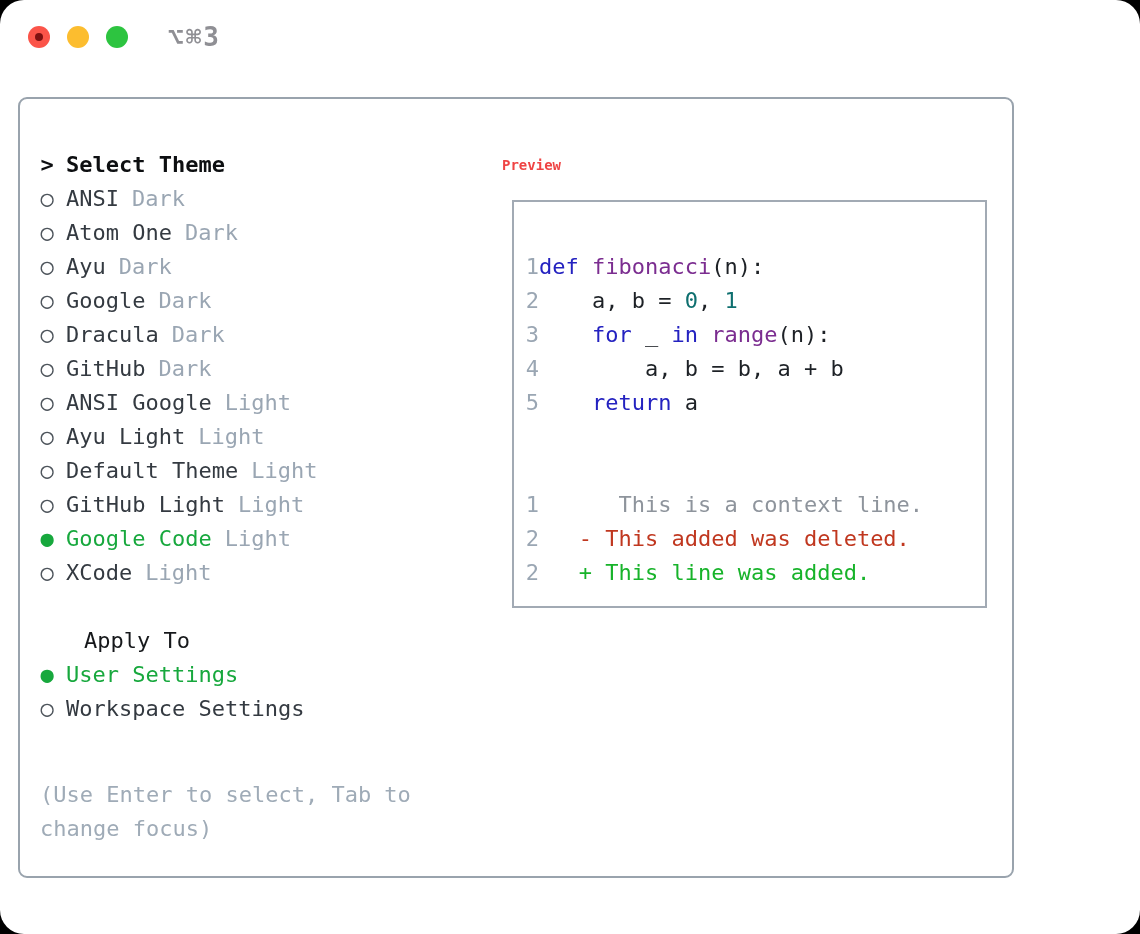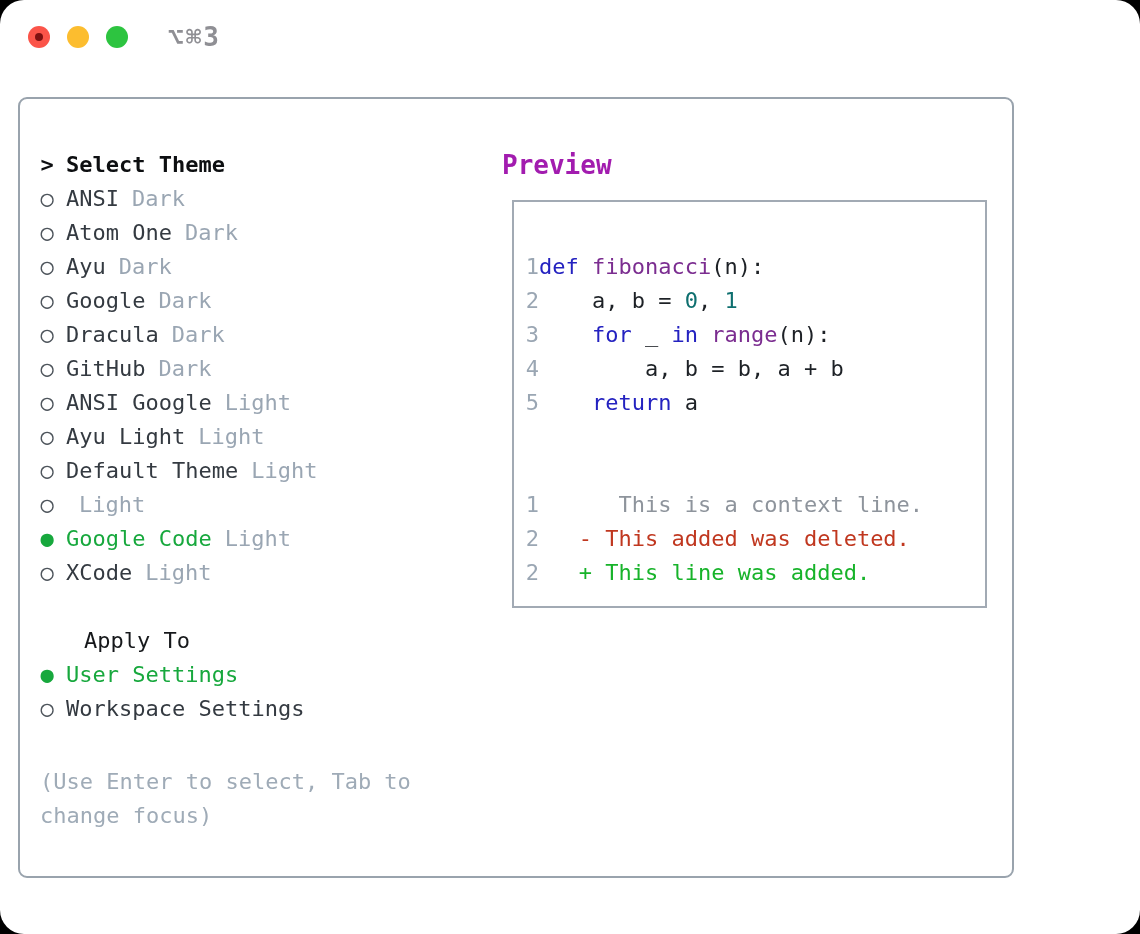--- a/index.html
+++ b/index.html
@@ -38,25 +38,25 @@
   .menu-row{height:34px;line-height:34px;font-size:22px;display:flex;white-space:pre;}
   .blank-row{height:34px;}
   .pfx{width:14px;flex:none;margin-right:12px;text-align:center;color:#4d545b;}
   .pfx.hdr{color:#0d0f11;font-weight:bold;}
   .pfx.sel{color:#17a83d;}
   .hdr-label{color:#0d0f11;font-weight:bold;}
   .tname{color:#343a41;}
   .tname.sel{color:#17a83d;}
   .ttag{color:#9aa6b3;margin-left:13px;}
   .help{
-    margin-top:39px;max-width:420px;
+    margin-top:52px;max-width:420px;
     font-size:22px;line-height:34px;color:#9fabb7;
   }
   
-  .preview-label{height:34px;line-height:34px;font-size:26px;font-weight:bold;color:#a21caf;}
+  .preview-label{height:34px;line-height:34px;font-size:14px;font-weight:bold;color:#ef4444;}
   .preview-box{
     margin:18px 0 0 10px;width:475px;height:408px;box-sizing:border-box;
     border:2px solid #a2aab4;background:#fff;
     padding-top:48px;overflow:hidden;
   }
   .pline{display:flex;height:34px;line-height:34px;font-size:22px;}
   .ln{width:14px;flex:none;text-align:right;margin-left:11px;color:#9aa6b3;}
   .ptext{white-space:pre;color:#1d2126;}
   .tok-kw{color:#2422c0;}
   .tok-fn{color:#7b2d90;}
@@ -89,21 +89,21 @@
       <div id="theme-list">
           <div class="menu-row"><span class="pfx">○</span><span class="tname">ANSI</span><span class="ttag">Dark</span></div>
           <div class="menu-row"><span class="pfx">○</span><span class="tname">Atom One</span><span class="ttag">Dark</span></div>
           <div class="menu-row"><span class="pfx">○</span><span class="tname">Ayu</span><span class="ttag">Dark</span></div>
           <div class="menu-row"><span class="pfx">○</span><span class="tname">Google</span><span class="ttag">Dark</span></div>
           <div class="menu-row"><span class="pfx">○</span><span class="tname">Dracula</span><span class="ttag">Dark</span></div>
           <div class="menu-row"><span class="pfx">○</span><span class="tname">GitHub</span><span class="ttag">Dark</span></div>
           <div class="menu-row"><span class="pfx">○</span><span class="tname">ANSI Google</span><span class="ttag">Light</span></div>
           <div class="menu-row"><span class="pfx">○</span><span class="tname">Ayu Light</span><span class="ttag">Light</span></div>
           <div class="menu-row"><span class="pfx">○</span><span class="tname">Default Theme</span><span class="ttag">Light</span></div>
-          <div class="menu-row"><span class="pfx">○</span><span class="ttag">Light</span></div>
+          <div class="menu-row"><span class="pfx">○</span><span class="tname">GitHub Light</span><span class="ttag">Light</span></div>
           <div class="menu-row"><span class="pfx sel">●</span><span class="tname sel">Google Code</span><span class="ttag">Light</span></div>
           <div class="menu-row"><span class="pfx">○</span><span class="tname">XCode</span><span class="ttag">Light</span></div>
         </div>
       <div class="blank-row"></div>
       <div class="menu-row">
         <span class="pfx"></span><span class="hdr-label" style="font-weight:normal;color:#16181b;margin-left:18px;">Apply To</span>
       </div>
       <div id="apply-list">
           <div class="menu-row"><span class="pfx sel">●</span><span class="tname sel">User Settings</span></div>
           <div class="menu-row"><span class="pfx">○</span><span class="tname">Workspace Settings</span></div>

